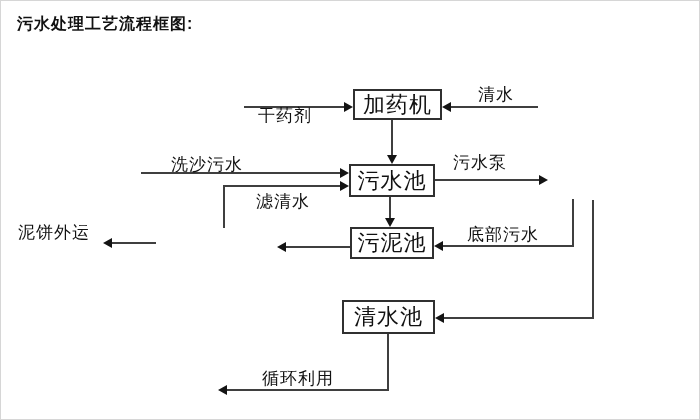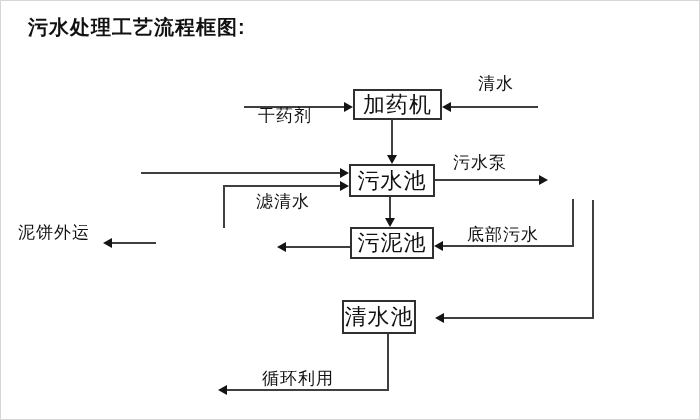--- a/index.html
+++ b/index.html
@@ -13,23 +13,22 @@
     width:700px;height:420px;
     background:var(--bg);
     border:1px solid #d6d6d6;
     box-sizing:border-box;
     font-family:"Liberation Sans","DejaVu Sans",sans-serif;
     color:var(--text);
     overflow:hidden;
   }
   .title{
     position:absolute;left:16px;top:13px;
-    font-size:20px;font-weight:bold;letter-spacing:1px;
+    font-size:16px;font-weight:bold;letter-spacing:1px;
     white-space:nowrap;
-    margin-left:11px;
   }
   .node{
     position:absolute;
     border:2px solid #303030;
     background:#fff;
     box-sizing:border-box;
     display:flex;align-items:center;justify-content:center;
     font-size:22px;letter-spacing:1px;white-space:nowrap;
   }
   .edge-label{
@@ -43,25 +42,25 @@
   .arr-right{border-top:5px solid transparent;border-bottom:5px solid transparent;border-left:9px solid #141414;}
   .arr-left{border-top:5px solid transparent;border-bottom:5px solid transparent;border-right:9px solid #141414;}
   .arr-down{border-left:5px solid transparent;border-right:5px solid transparent;border-top:9px solid #141414;}
 
   
   .n-dosing{left:352px;top:88px;width:89px;height:31px;}
   .n-sewage{left:348px;top:163px;width:86px;height:33px;}
   .n-tower{left:547px;top:166px;width:136px;height:33px;}
   .n-sludge{left:349px;top:226px;width:84px;height:32px;}
   .n-belt{left:155px;top:227px;width:121px;height:32px;}
-  .n-clean{left:341px;top:299px;width:74px;height:34px;}
+  .n-clean{left:341px;top:299px;width:93px;height:34px;}
 
   
   .lb-dry{left:257px;top:83px;margin-top:20px;}
-  .lb-cw{left:477px;top:71px;}
+  .lb-cw{left:477px;top:82px;}
   .lb-sand{left:170px;top:152px;}
   .lb-filt{left:255px;top:189px;}
   .lb-swpump{left:452px;top:150px;}
   .lb-slpump{left:283px;top:224px;}
   .lb-bottom{left:466px;top:222px;}
   .lb-mud{left:17px;top:220px;}
   .lb-recycle{left:261px;top:366px;}
 </style>
 </head>
 <body>
@@ -81,20 +80,21 @@
 
   <div class="hline" style="left:450px;top:105px;width:87px;"></div>
   <div class="arr arr-left" style="left:441px;top:101px;"></div>
   <div class="edge-label lb-cw">清水</div>
 
   <div class="vline" style="left:390px;top:119px;height:36px;"></div>
   <div class="arr arr-down" style="left:386px;top:154px;"></div>
 
   <div class="hline" style="left:140px;top:171px;width:202px;"></div>
   <div class="arr arr-right" style="left:339px;top:167px;"></div>
+  <div class="edge-label lb-sand">洗沙污水</div>
 
   <div class="vline" style="left:222px;top:185px;height:42px;"></div>
   <div class="hline" style="left:222px;top:184px;width:119px;"></div>
   <div class="arr arr-right" style="left:339px;top:180px;"></div>
   <div class="edge-label lb-filt">滤清水</div>
 
   <div class="hline" style="left:434px;top:178px;width:105px;"></div>
   <div class="arr arr-right" style="left:538px;top:174px;"></div>
   <div class="edge-label lb-swpump">污水泵</div>
 

